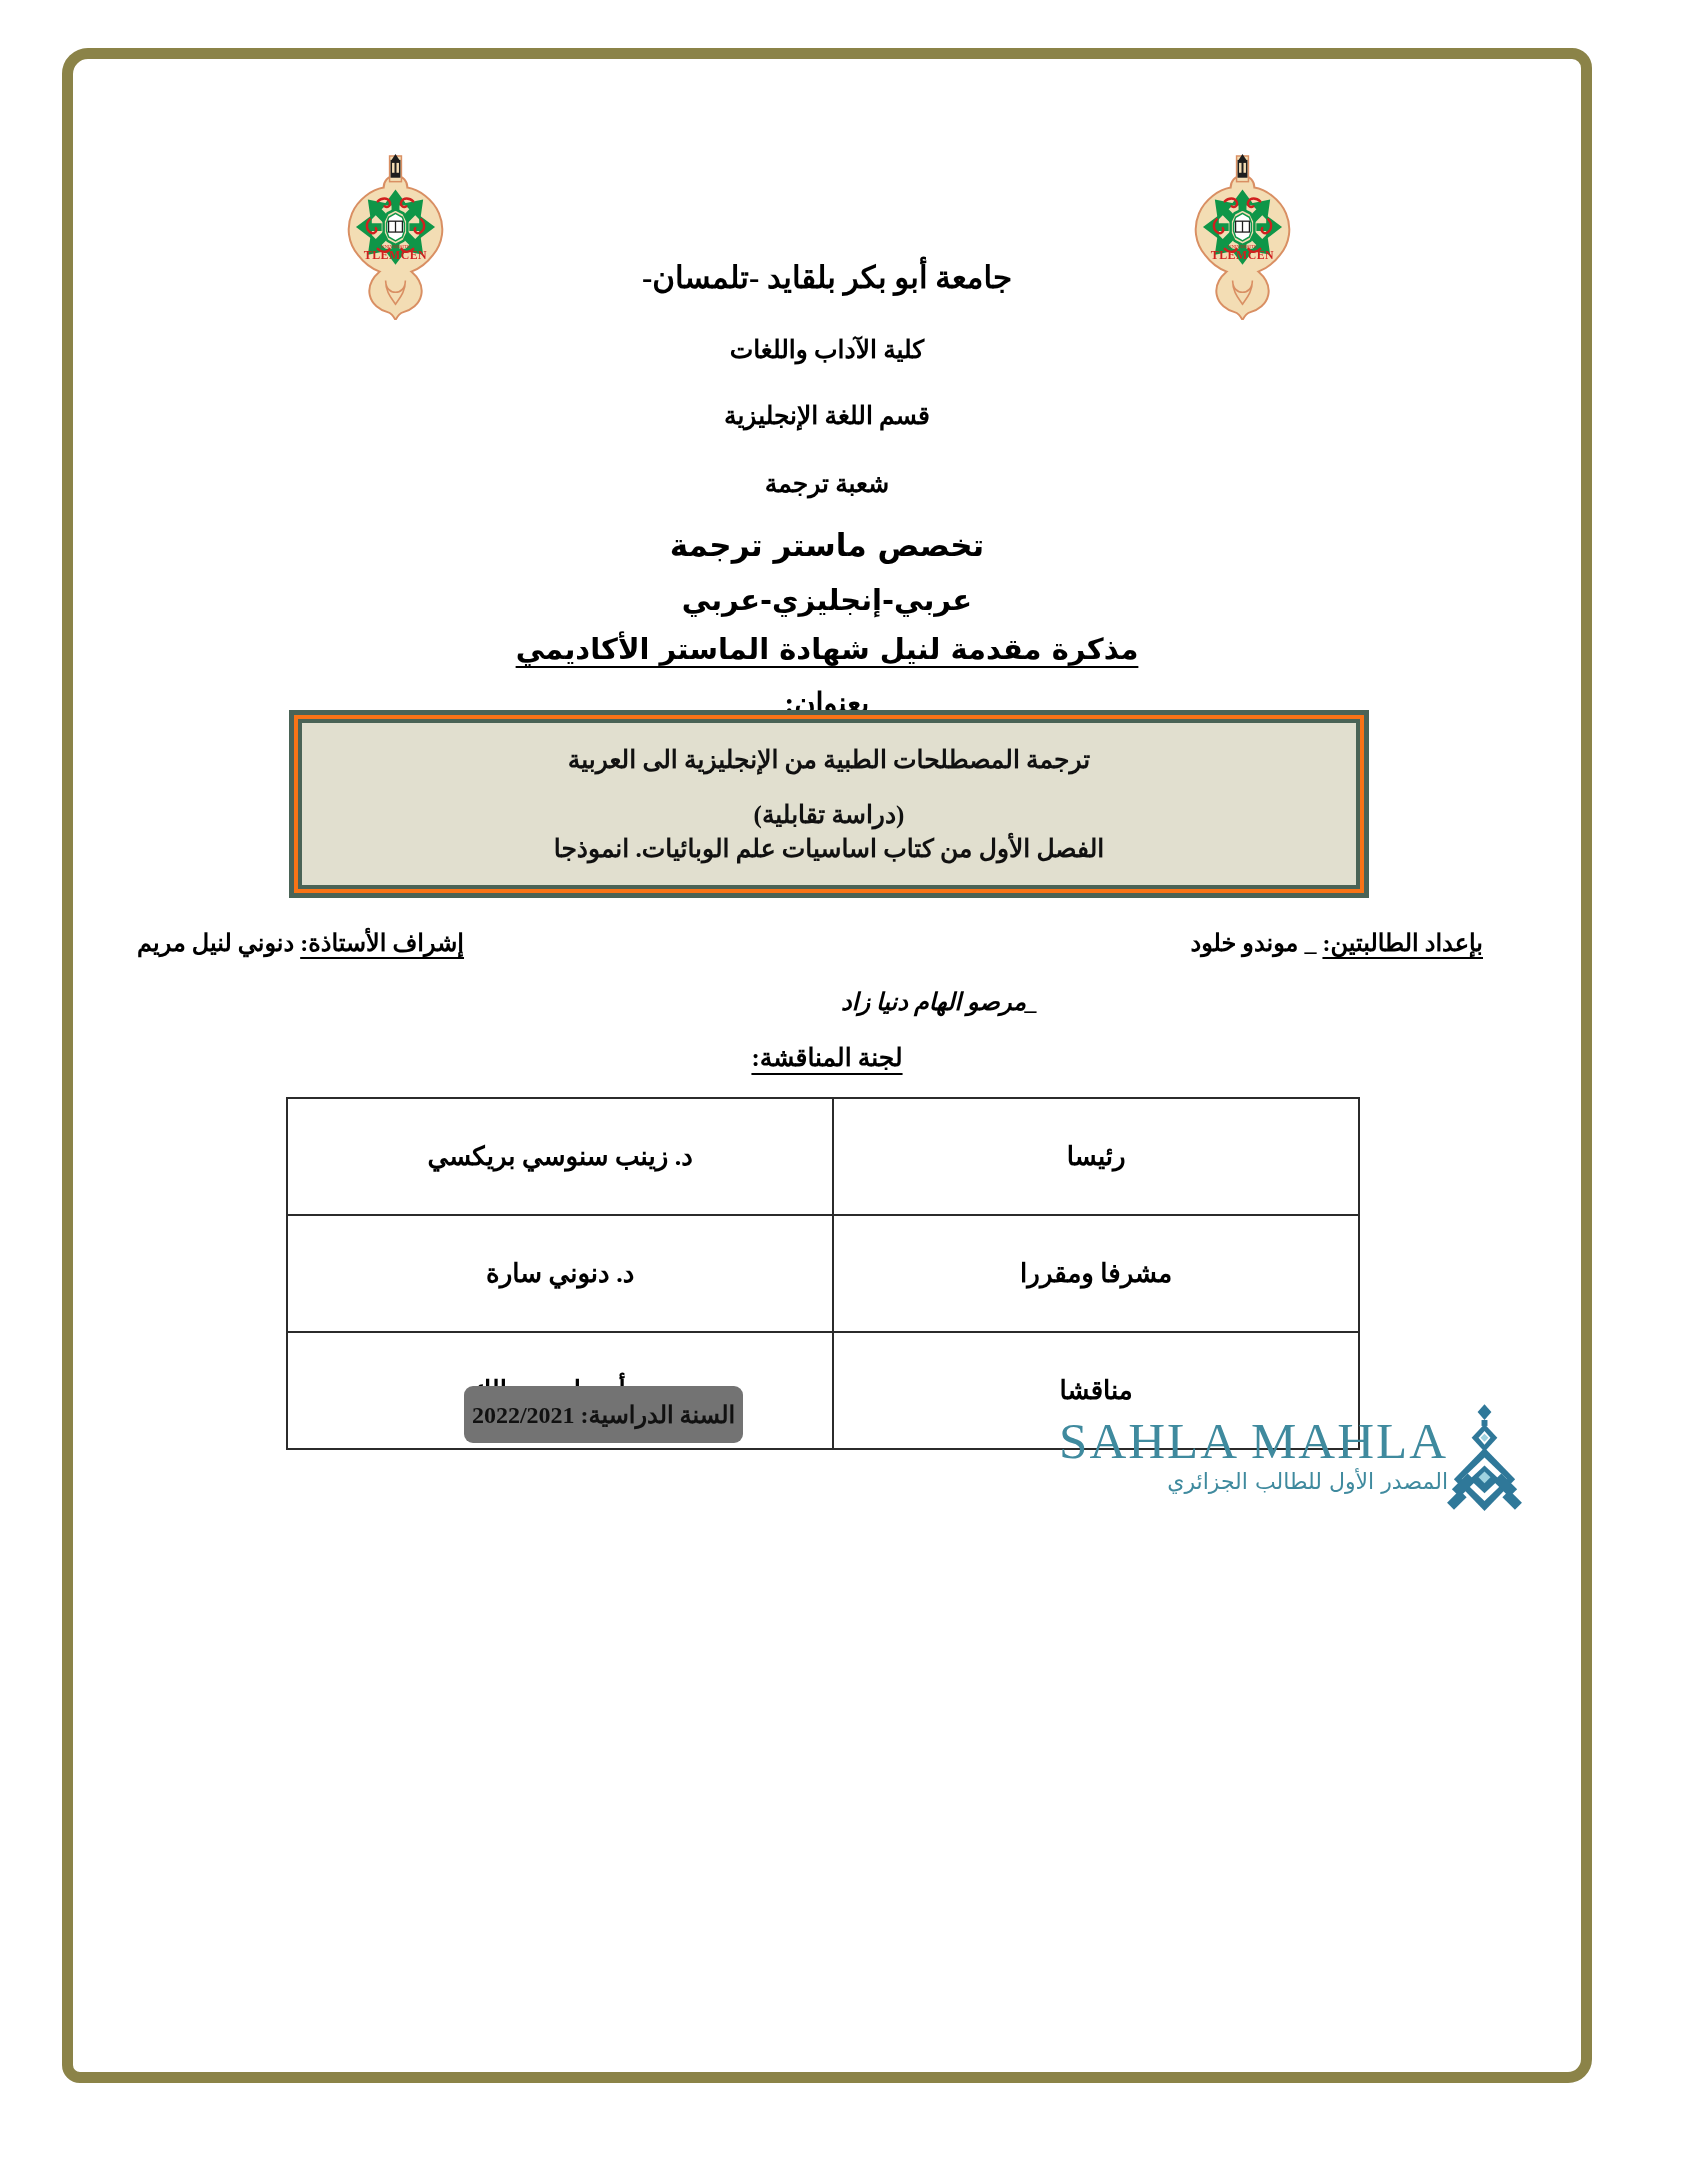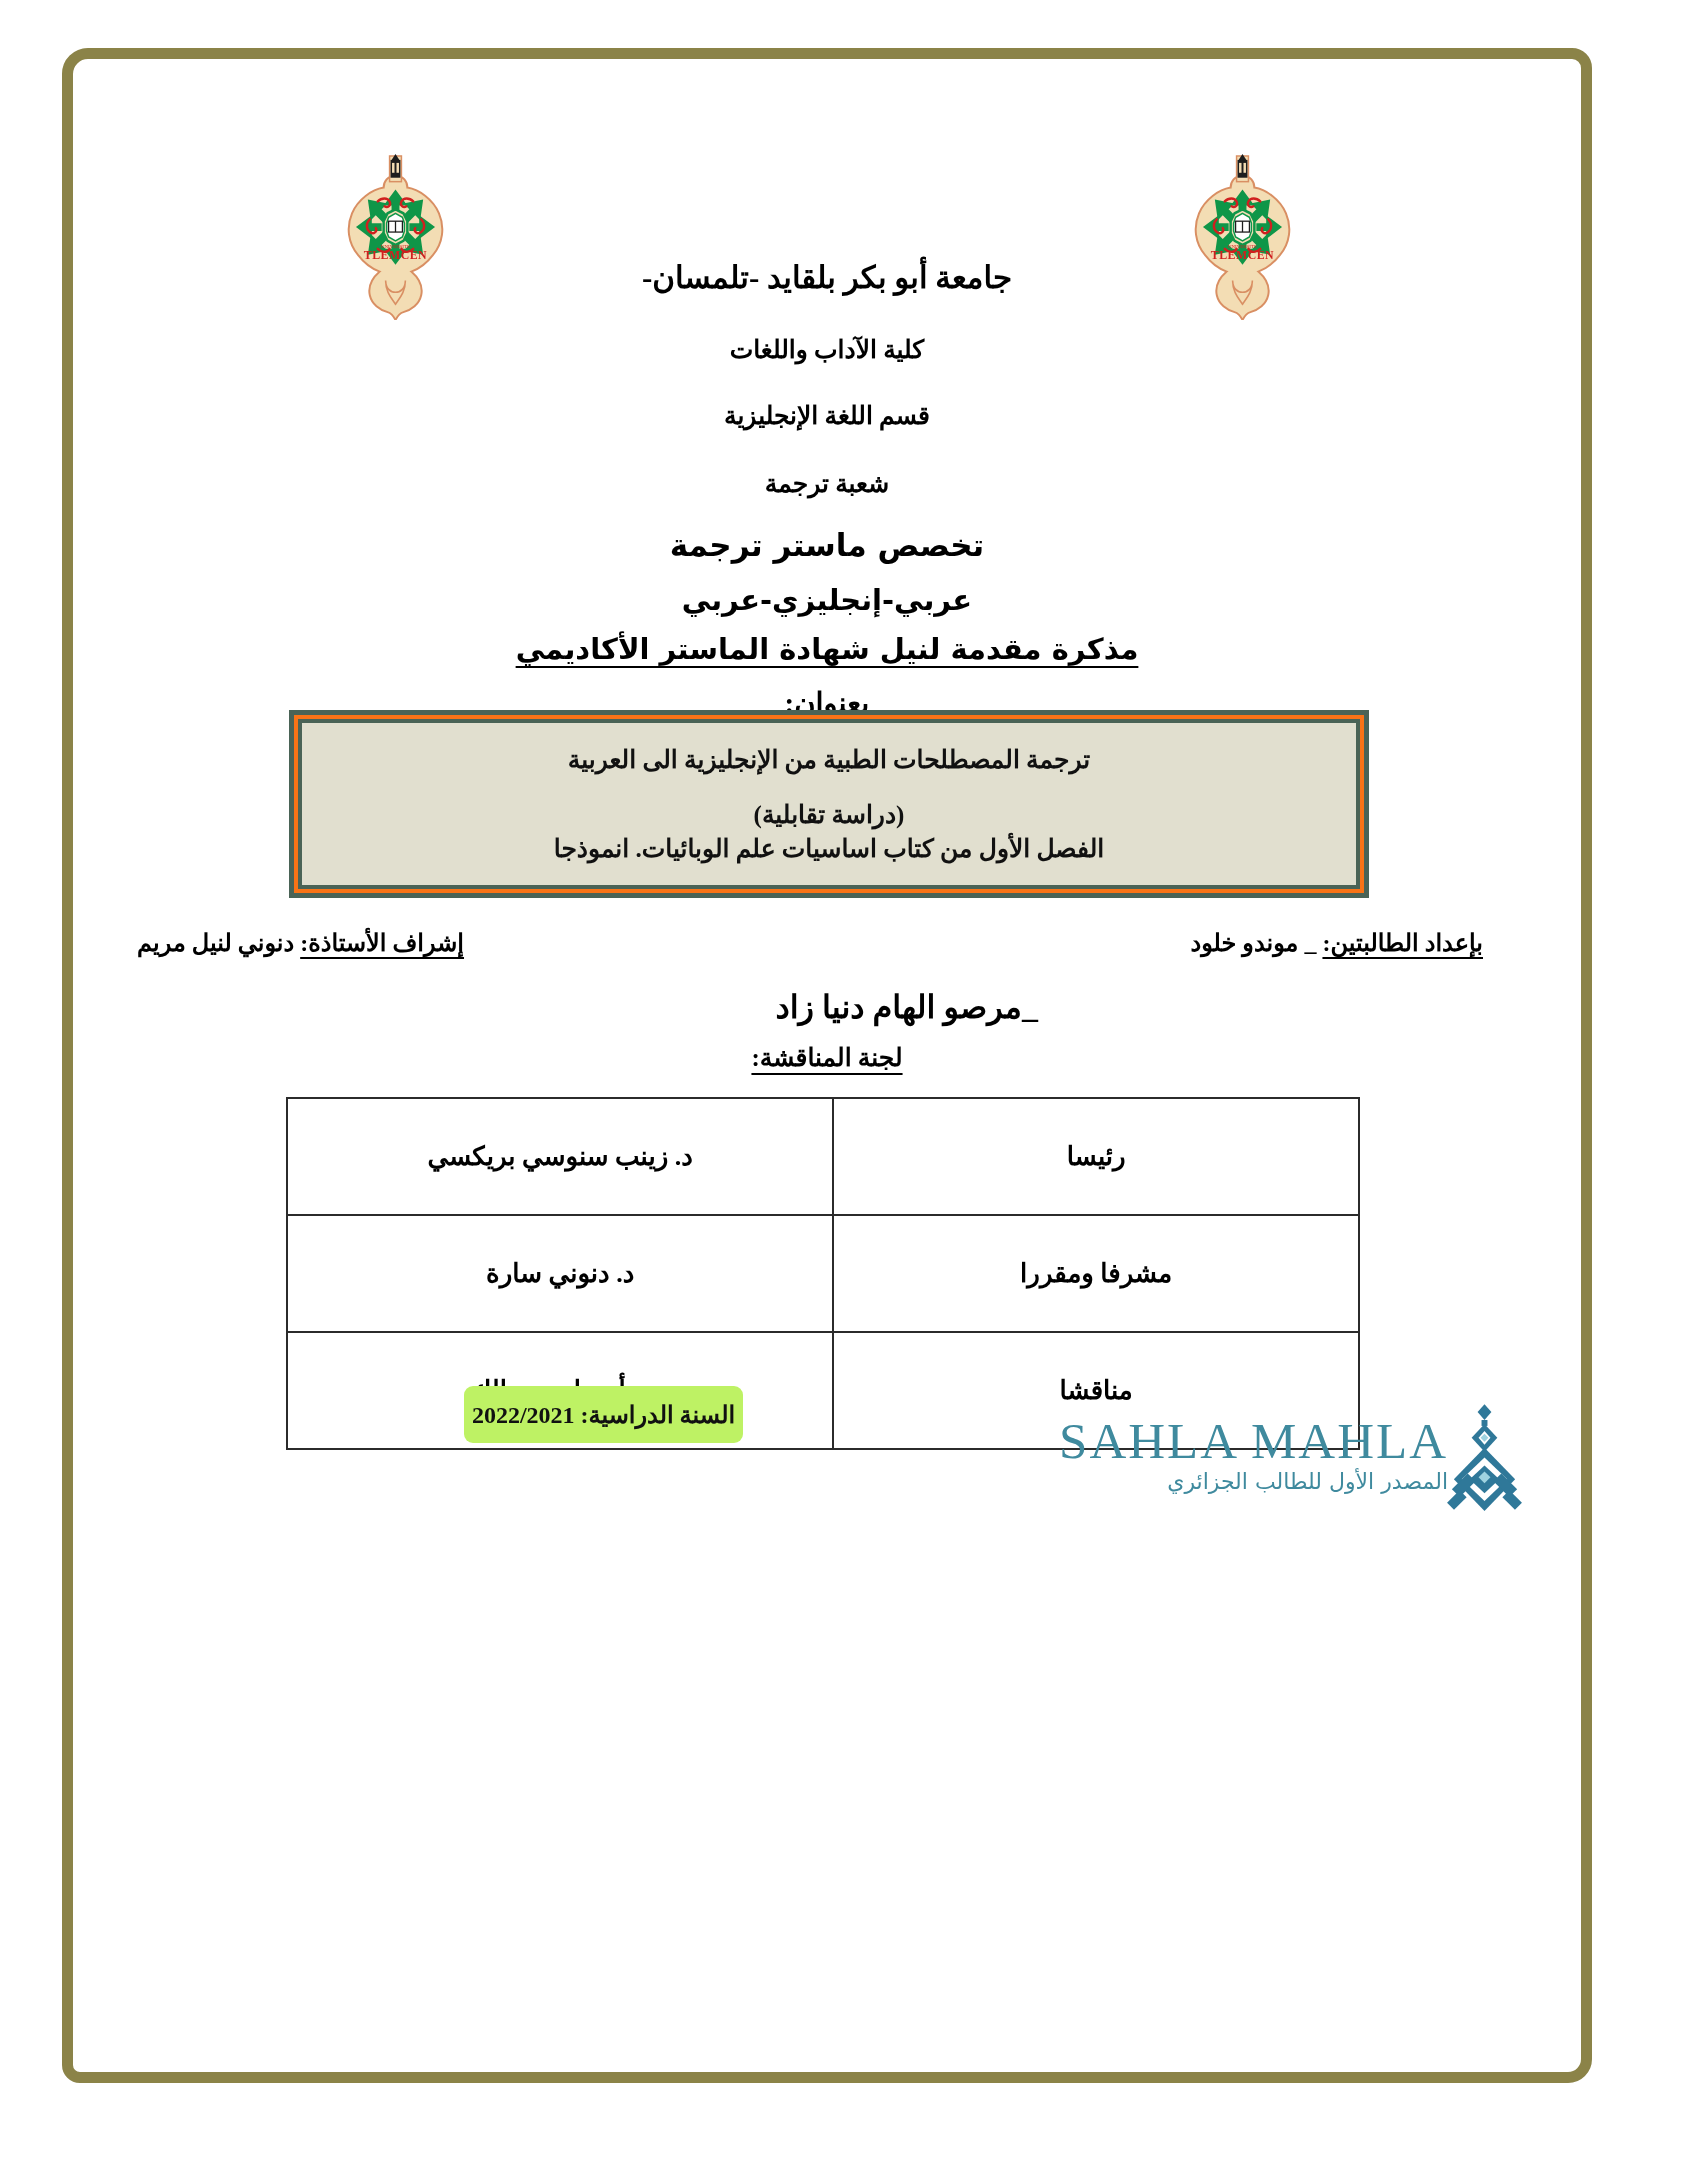--- a/index.html
+++ b/index.html
@@ -138,23 +138,24 @@
     top: 0;
     font-size: 24px;
     font-weight: bold;
     white-space: nowrap;
   }
   .credit-label { text-decoration: underline; text-underline-offset: 6px; }
   .credit-second {
     position: absolute;
     right: 554px;
     top: 59px;
-    font-size: 32px;
+    font-size: 24px;
     font-weight: bold;
     white-space: nowrap;
+    font-style: italic;
   }
 
   
   .jury-heading {
     position: absolute;
     left: 0;
     top: 995px;
     width: 1530px;
     text-align: center;
     font-size: 25px;
@@ -184,21 +185,21 @@
   .jury-table td.col-name { width: 51%; }
   .jury-table td.col-role { width: 49%; }
 
   
   .year-pill {
     position: absolute;
     left: 402px;
     top: 1338px;
     width: 279px;
     height: 57px;
-    background: #bef264;
+    background: #737373;
     border-radius: 9px;
     display: flex;
     align-items: center;
     justify-content: center;
     font-size: 24px;
     font-weight: bold;
     color: #111111;
     white-space: nowrap;
   }
 

